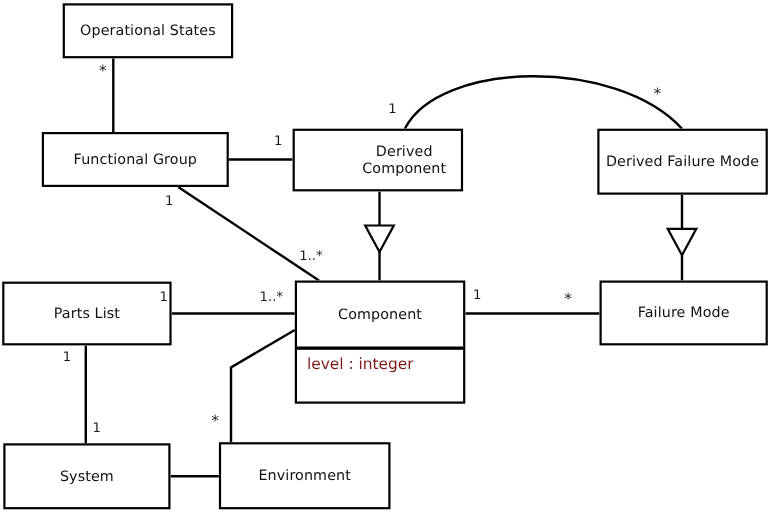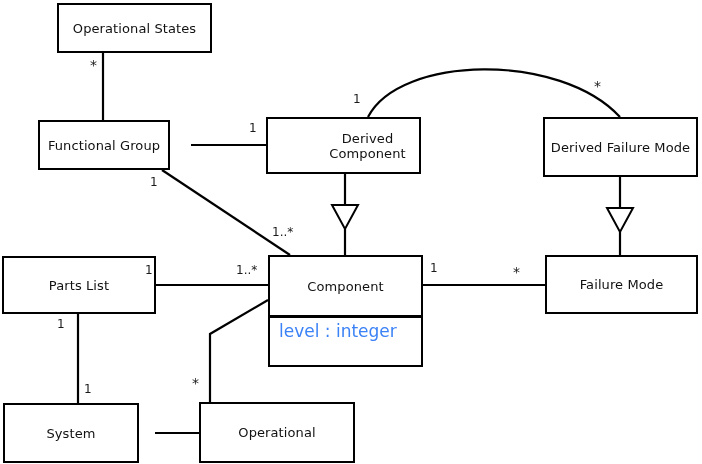--- a/index.html
+++ b/index.html
@@ -35,22 +35,22 @@
     color: #111111;
     letter-spacing: 0.1px;
   }
   .uml-attrs {
     box-sizing: border-box;
     width: 100%;
     border-top: 3px solid #000000;
     display: flex;
     align-items: center;
     padding-left: 9px;
-    font-size: 17px;
-    color: #3b82f6;
+    font-size: 14px;
+    color: #7f1d1d;
   }
   .mult {
     position: absolute;
     font-size: 12px;
     color: #1a1a1a;
     white-space: nowrap;
     z-index: 8;
     line-height: 1;
   }
   .mult.star {
@@ -106,21 +106,21 @@
 
     <line x1="620" y1="177" x2="620" y2="208"></line>
     <polygon class="tri" points="607,208 633,208 620,232"></polygon>
     <line x1="620" y1="232" x2="620" y2="255"></line>
   </svg>
 
   <div class="uml-class" style="left:57px; top:3px; width:155px; height:50px;">
     <div class="uml-name" style="height:46px;">Operational States</div>
   </div>
 
-  <div class="uml-class" style="left:38px; top:120px; width:132px; height:50px;">
+  <div class="uml-class" style="left:38px; top:120px; width:170px; height:50px;">
     <div class="uml-name" style="height:46px;">Functional Group</div>
   </div>
 
   <div class="uml-class" style="left:266px; top:117px; width:155px; height:57px;padding-left:48px;">
     <div class="uml-name" style="height:53px;">Derived Component</div>
   </div>
 
   <div class="uml-class" style="left:2px; top:256px; width:154px; height:58px;">
     <div class="uml-name" style="height:54px;">Parts List</div>
   </div>
@@ -131,26 +131,26 @@
 
   <div class="uml-class" style="left:268px; top:255px; width:155px; height:112px;">
     <div class="uml-name" style="height:58px;">Component</div>
     <div class="uml-attrs" style="height:28px;">level : integer</div>
   </div>
 
   <div class="uml-class" style="left:545px; top:255px; width:153px; height:59px;">
     <div class="uml-name" style="height:55px;">Failure Mode</div>
   </div>
 
-  <div class="uml-class" style="left:3px; top:403px; width:136px; height:60px;">
+  <div class="uml-class" style="left:3px; top:403px; width:152px; height:60px;">
     <div class="uml-name" style="height:56px;">System</div>
   </div>
 
   <div class="uml-class" style="left:199px; top:402px; width:156px; height:61px;">
-    <div class="uml-name" style="height:57px;">Operational</div>
+    <div class="uml-name" style="height:57px;">Environment</div>
   </div>
 
   <span class="mult star" style="left:90px; top:58px;">*</span>
   <span class="mult" style="left:249px; top:122px;">1</span>
   <span class="mult" style="left:353px; top:93px;">1</span>
   <span class="mult star" style="left:594px; top:79px;">*</span>
   <span class="mult" style="left:150px; top:176px;">1</span>
   <span class="mult" style="left:272px; top:226px;">1..*</span>
   <span class="mult" style="left:145px; top:264px;">1</span>
   <span class="mult" style="left:236px; top:264px;">1..*</span>

